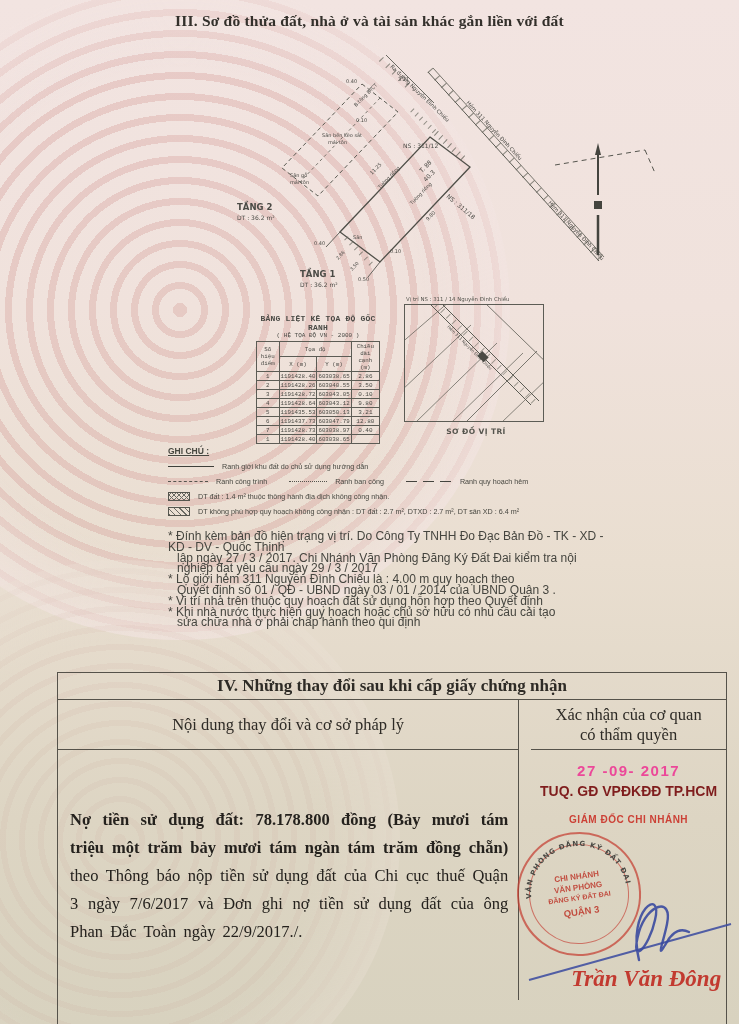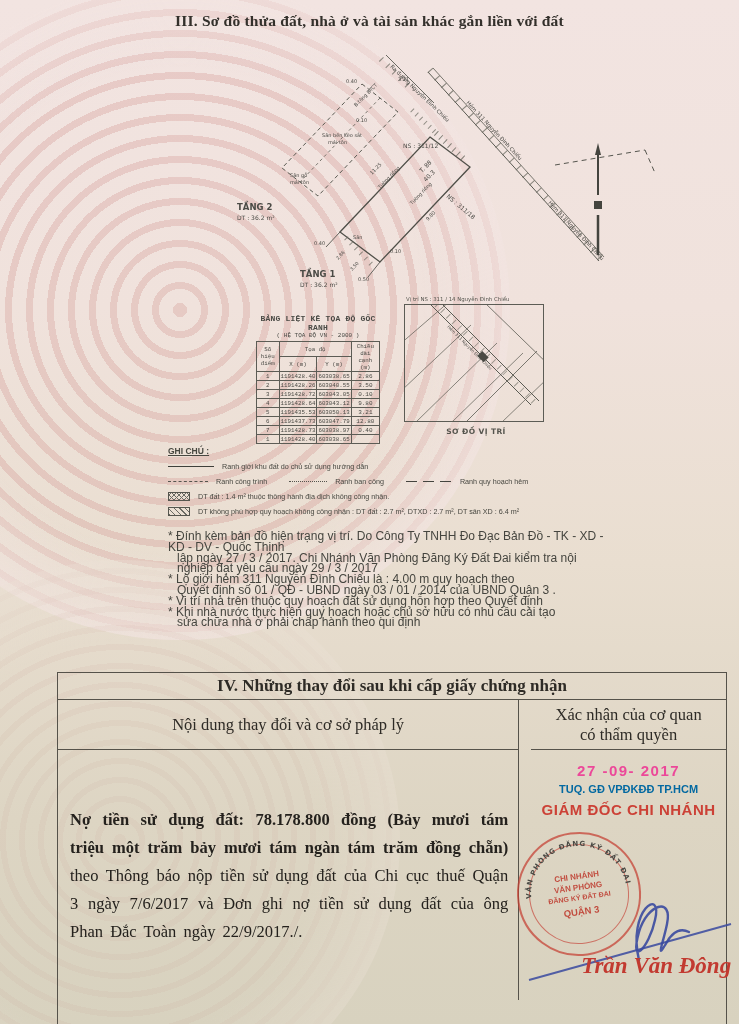--- a/index.html
+++ b/index.html
@@ -66,27 +66,27 @@
   .t4-title { height:27px; border-bottom:1.2px solid #55524a; text-align:center; font-weight:bold; font-size:17px; padding-top:3px; color:#2e2b26; }
   .t4-grid { display:flex; height:300px;gap:12px; }
   .t4-left { width:471px; border-right:1.2px solid #55524a; position:relative; }
   .t4-right { width:199px; position:relative; }
   .t4-h { height:50px; border-bottom:1.2px solid #55524a; display:flex; align-items:center; justify-content:center; text-align:center; font-size:16.5px; color:#2e2b26; line-height:20px; }
   .t4-body-left { padding:56px 10px 0 12px; font-size:16.5px; line-height:28px; text-align:justify; word-spacing:3px; color:#24211d; }
   .bold { font-weight:bold; }
 
   
   .stamp-date { position:absolute; top:12px; width:100%; text-align:center; font-family:"Liberation Sans", sans-serif; font-weight:bold; font-size:15px; letter-spacing:1.5px; color:#ec4899; }
-  .stamp-red1 { position:absolute; top:33px; width:100%; text-align:center; font-family:"Liberation Sans", sans-serif; font-weight:bold; font-size:11px; color:#0369a1; }
-  .stamp-red2 { position:absolute; top:51px; width:100%; text-align:center; font-family:"Liberation Sans", sans-serif; font-weight:bold; font-size:15px; letter-spacing:.5px; color:#cc4136; }
+  .stamp-red1 { position:absolute; top:33px; width:100%; text-align:center; font-family:"Liberation Sans", sans-serif; font-weight:bold; font-size:14px; color:#7f1d1d; }
+  .stamp-red2 { position:absolute; top:64px; width:100%; text-align:center; font-family:"Liberation Sans", sans-serif; font-weight:bold; font-size:10px; letter-spacing:.5px; color:#cc4136; }
   .seal { position:absolute; left:-14px; top:82px; width:124px; height:124px; transform:rotate(-8deg); }
   .seal-outer { position:absolute; inset:0; border:2.6px solid rgba(197,62,50,.72); border-radius:50%; }
   .seal-inner { position:absolute; inset:12px; border:1.4px solid rgba(197,62,50,.65); border-radius:50%; }
   .seal-txt { position:absolute; width:100%; text-align:center; font-family:"Liberation Sans", sans-serif; font-weight:bold; color:rgba(190,58,46,.88); }
-  .sig-name { position:absolute; left:30px; top:203px; width:170px; text-align:right; font-style:italic; font-weight:bold; font-size:23px; color:#c23a30; }
+  .sig-name { position:absolute; left:30px; top:216px; width:170px; text-align:center; font-style:italic; font-weight:bold; font-size:23px; color:#c23a30; }
   .sigsvg { position:absolute; left:-10px; top:118px; }
 </style>
 </head>
 <body>
 
 <div class="wm wm1"></div>
 <div class="wm wm2"></div>
 
 <div class="abs sec3-title">III. Sơ đồ thửa đất, nhà ở và tài sản khác gắn liền với đất</div>
 

